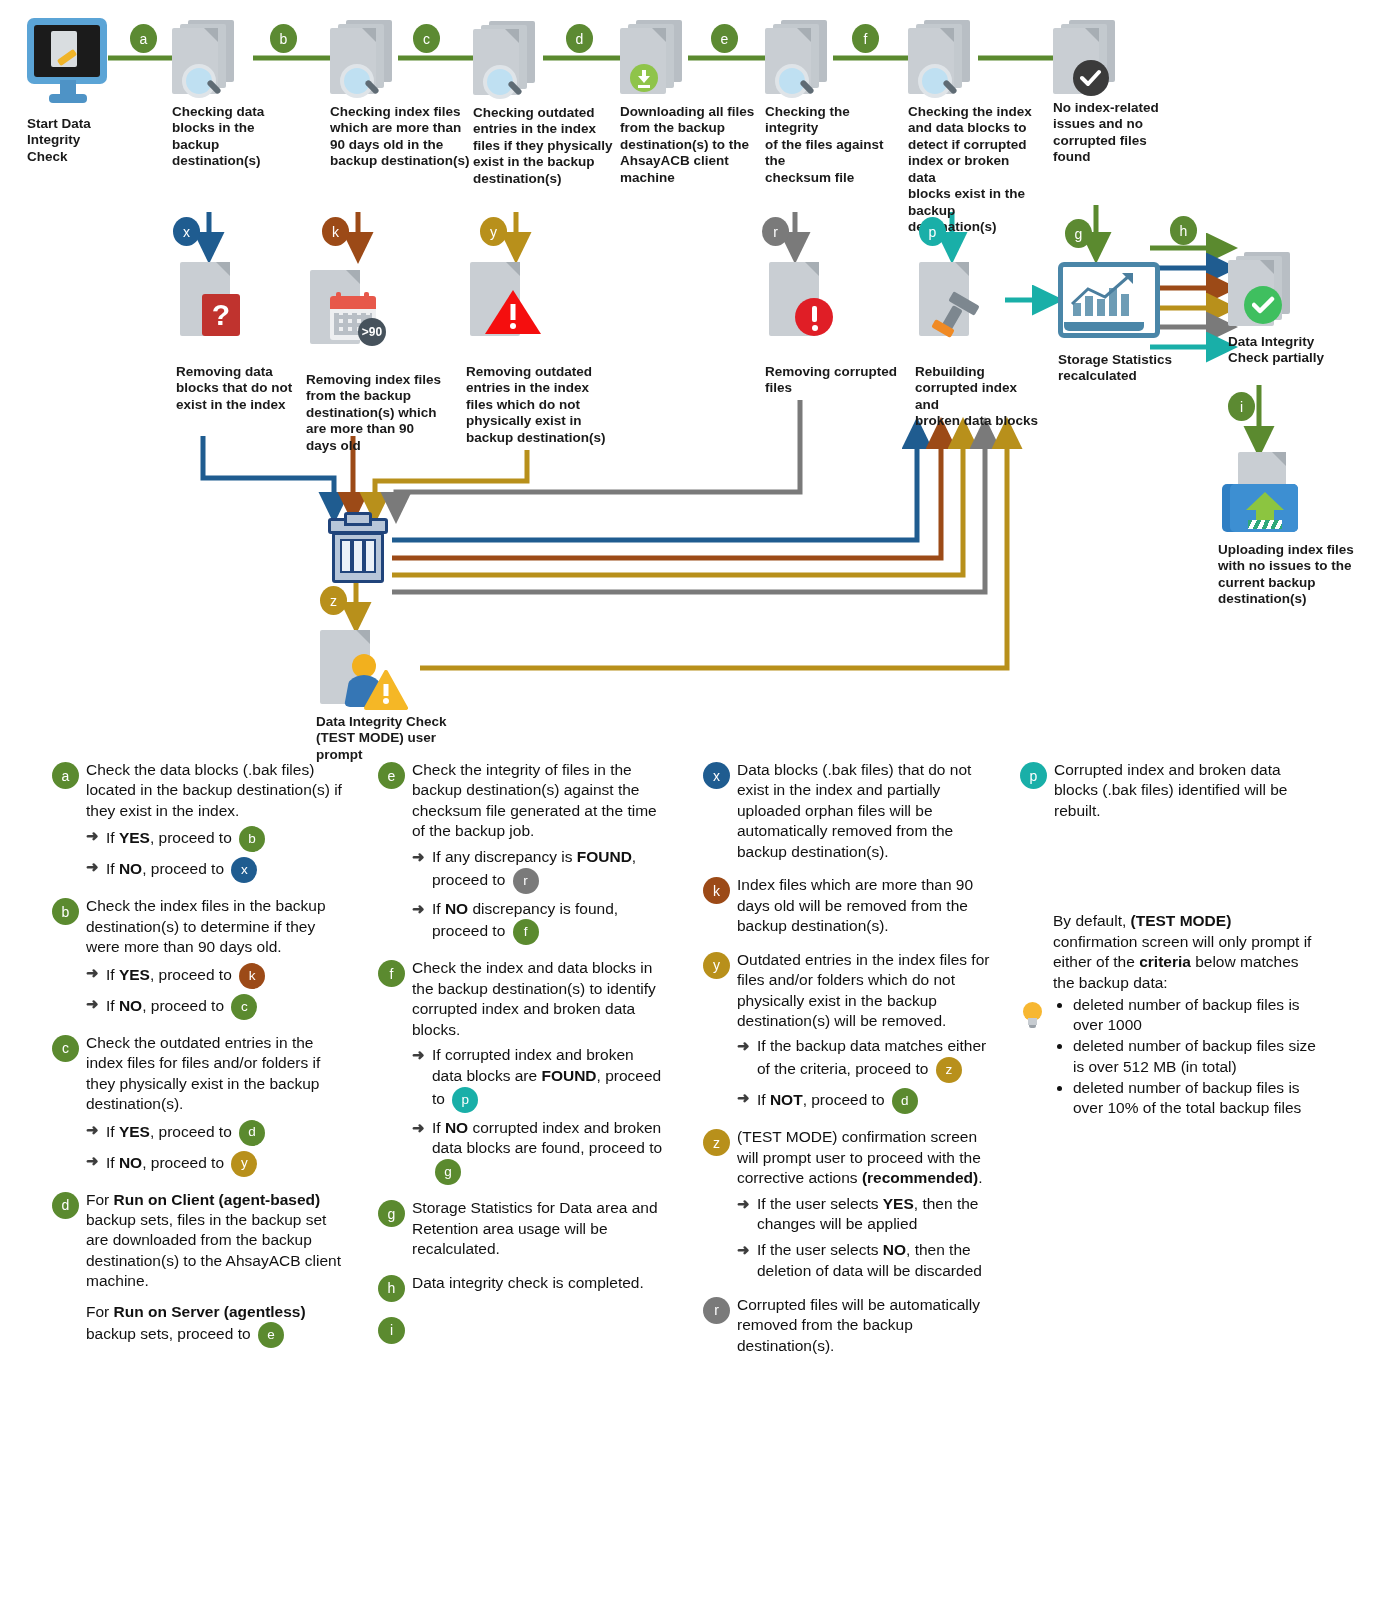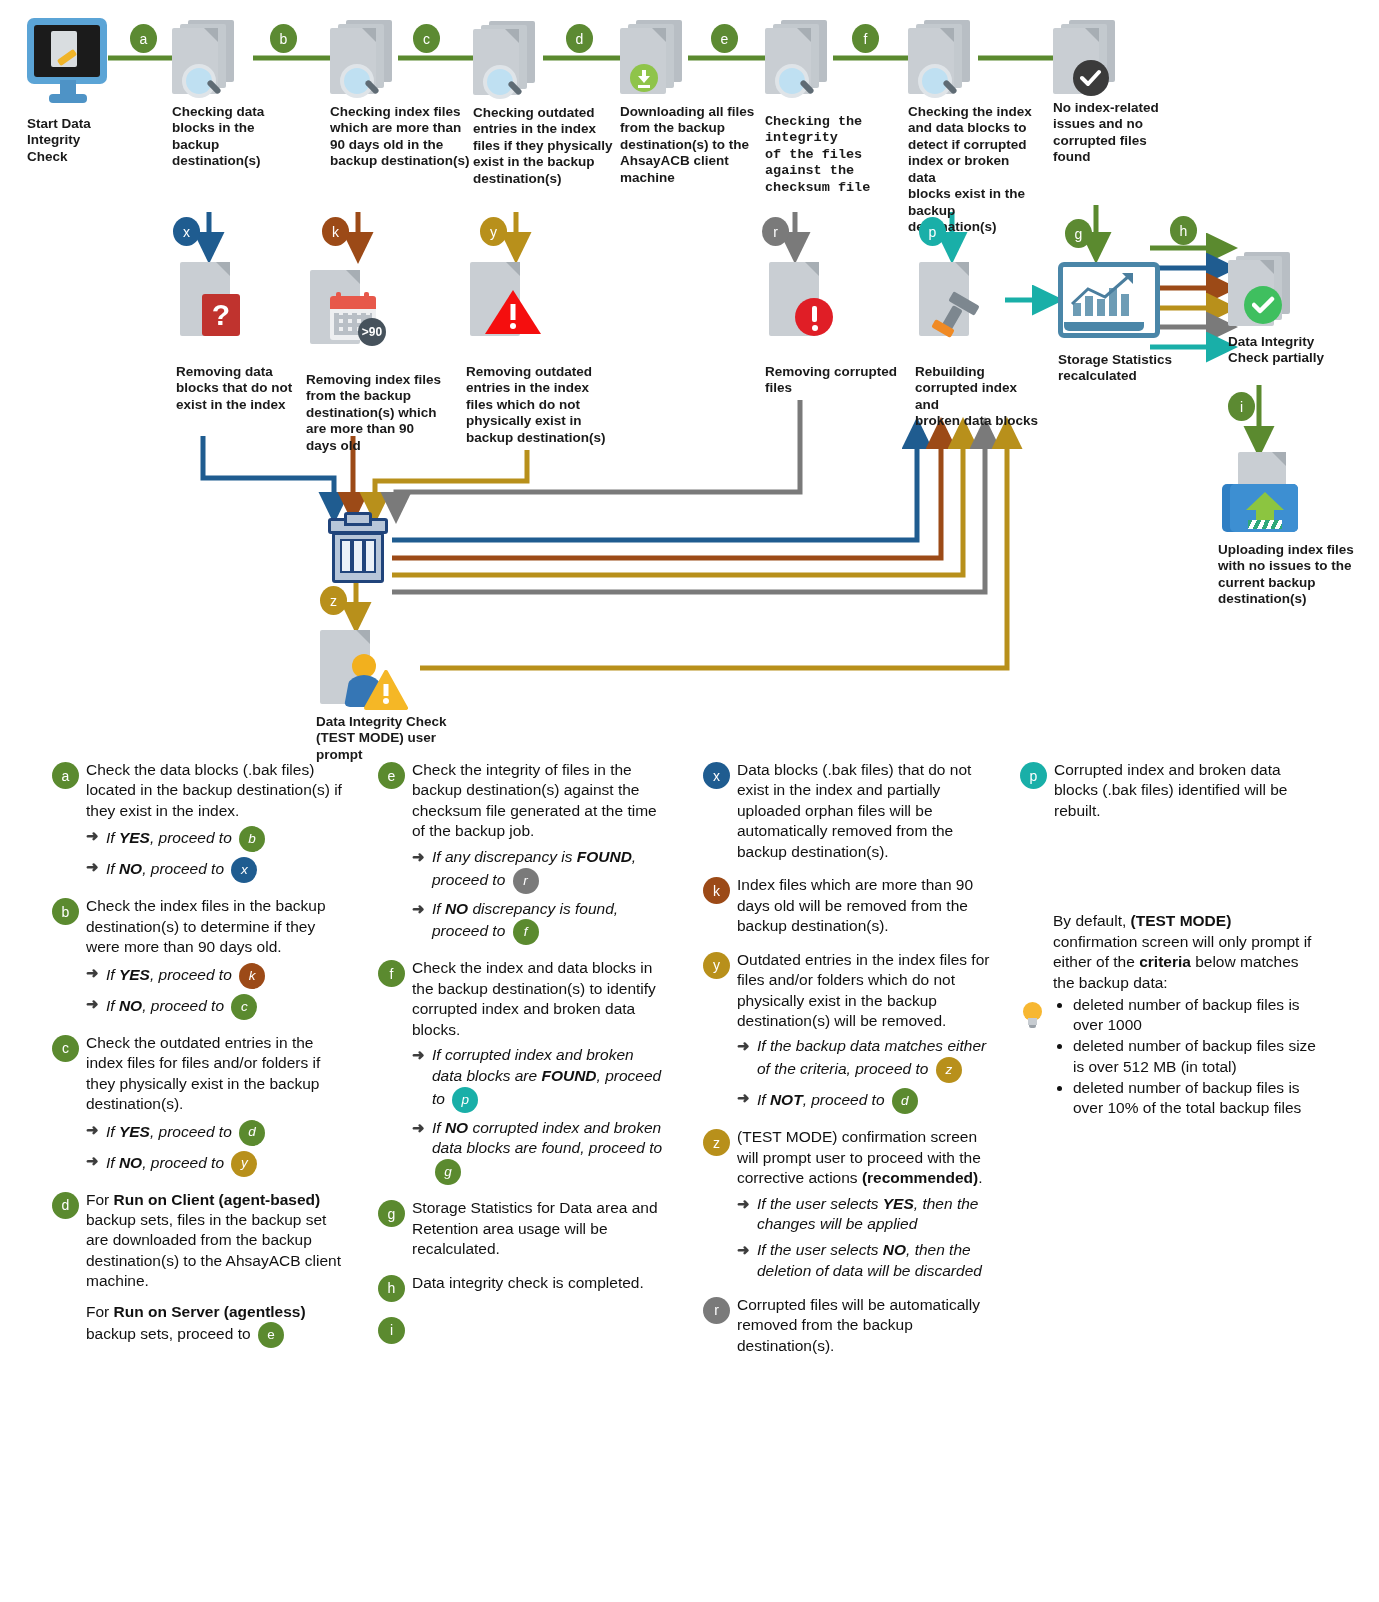--- a/index.html
+++ b/index.html
@@ -26,21 +26,21 @@
       justify-content:center;color:#fff;font-size:14px;font-weight:normal;z-index:6;}
 
   
   .lg-col{position:absolute;top:0;}
   .entry{display:flex;margin-bottom:13px;}
   .entry .bullet{flex:0 0 auto;width:27px;height:27px;border-radius:50%;color:#fff;
      display:flex;align-items:center;justify-content:center;font-size:14px;margin-right:7px;margin-top:2px;}
   .entry .body{font-size:15.5px;line-height:1.32;color:#111;}
   .sub{display:flex;margin-top:5px;}
   .sub .arw{flex:0 0 auto;width:17px;color:#3d3d3d;font-weight:bold;font-size:15px;margin-right:3px;}
-  .sub .txt{font-size:15.5px;line-height:1.34;font-style:italic;}
+  .sub .txt{font-size:15.5px;line-height:1.34;}
   .inline-c{display:inline-flex;width:26px;height:26px;border-radius:50%;color:#fff;
      align-items:center;justify-content:center;font-size:13.5px;vertical-align:middle;margin:0 3px;}
   b{font-weight:bold;}
   ul.crit{margin:2px 0 0 0;padding-left:20px;}
   ul.crit li{font-size:15.5px;line-height:1.3;margin-bottom:1px;}
 </style>
 </head>
 <body>
 
 <div id="diagram">
@@ -207,21 +207,21 @@
 
 <div class="node" style="left:765px;top:20px;width:140px;">
   <div class="doc">
     <div class="back2"></div>
         <div class="back1"></div>
         <div class="front"></div>
         <div class="fold"></div>
     <div style="position:absolute;left:10px;top:44px;width:26px;height:26px;border-radius:50%;background:#bfe0f2;border:4px solid #dfe4e8;"></div>
     <div style="position:absolute;left:34px;top:64px;width:16px;height:6px;background:#5f6b74;transform:rotate(45deg);border-radius:3px;"></div>
   </div>
-  <div class="cap" style="margin-top:20px;white-space:pre-line;font-family:Liberation Mono, monospace;">Checking the integrity
+  <div class="cap" style="margin-top:10px;white-space:pre-line;">Checking the integrity
 of the files against the
 checksum file</div>
 </div>
 
 <div class="node" style="left:908px;top:20px;width:132px;">
   <div class="doc">
     <div class="back2"></div>
         <div class="back1"></div>
         <div class="front"></div>
         <div class="fold"></div>

